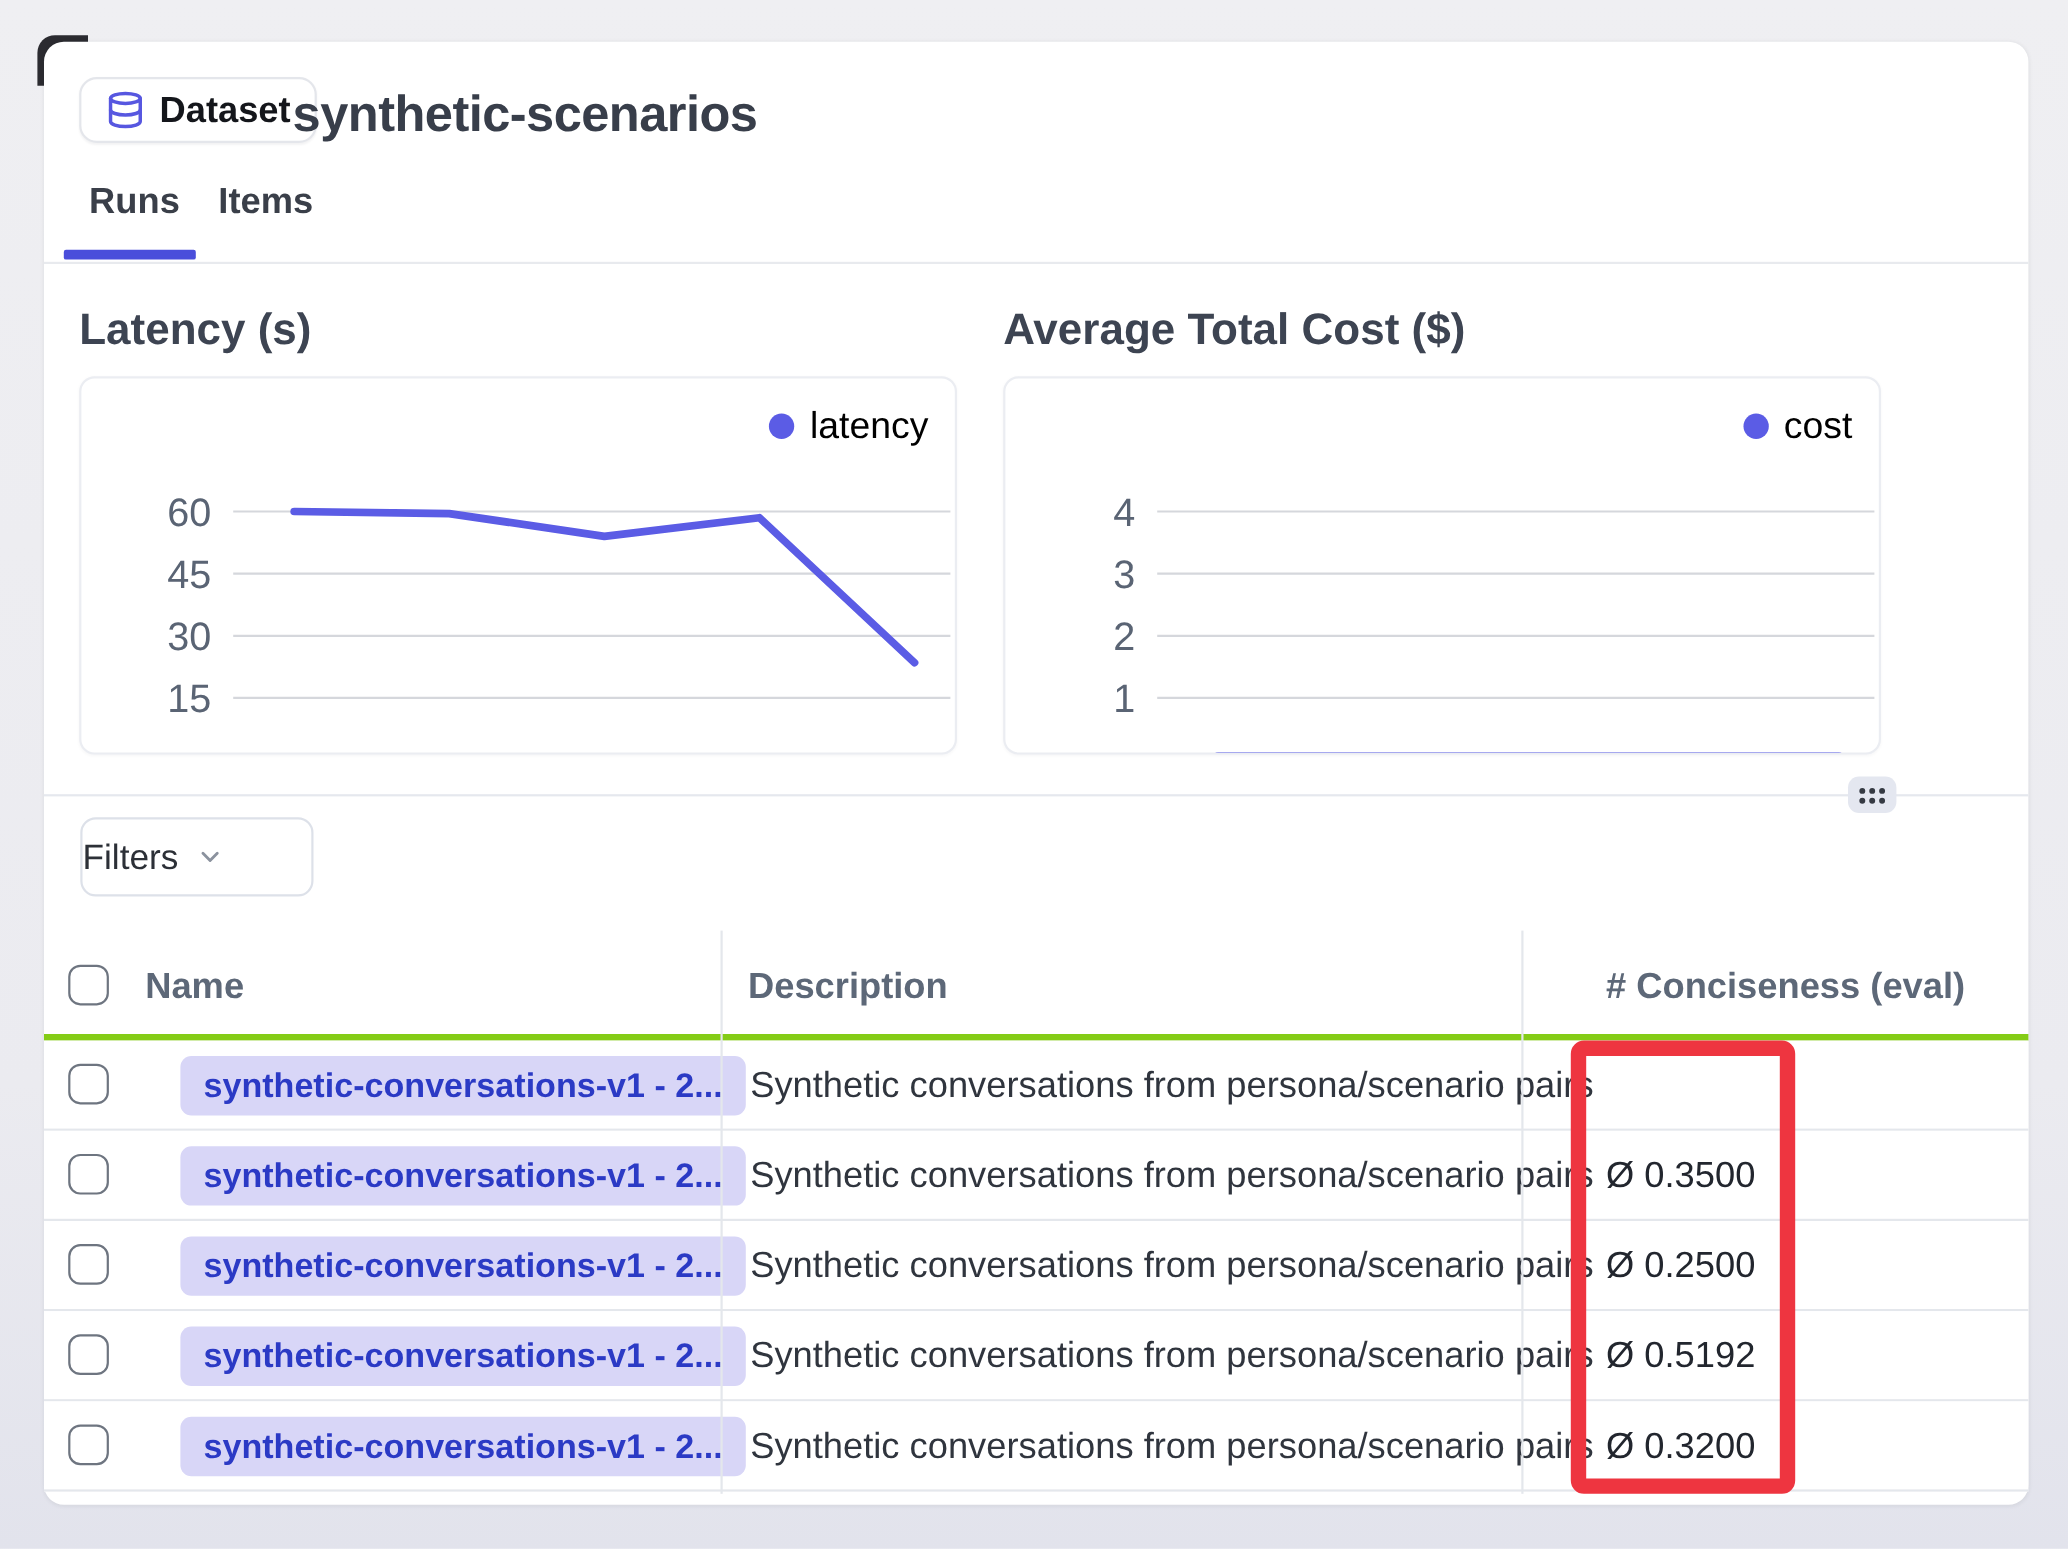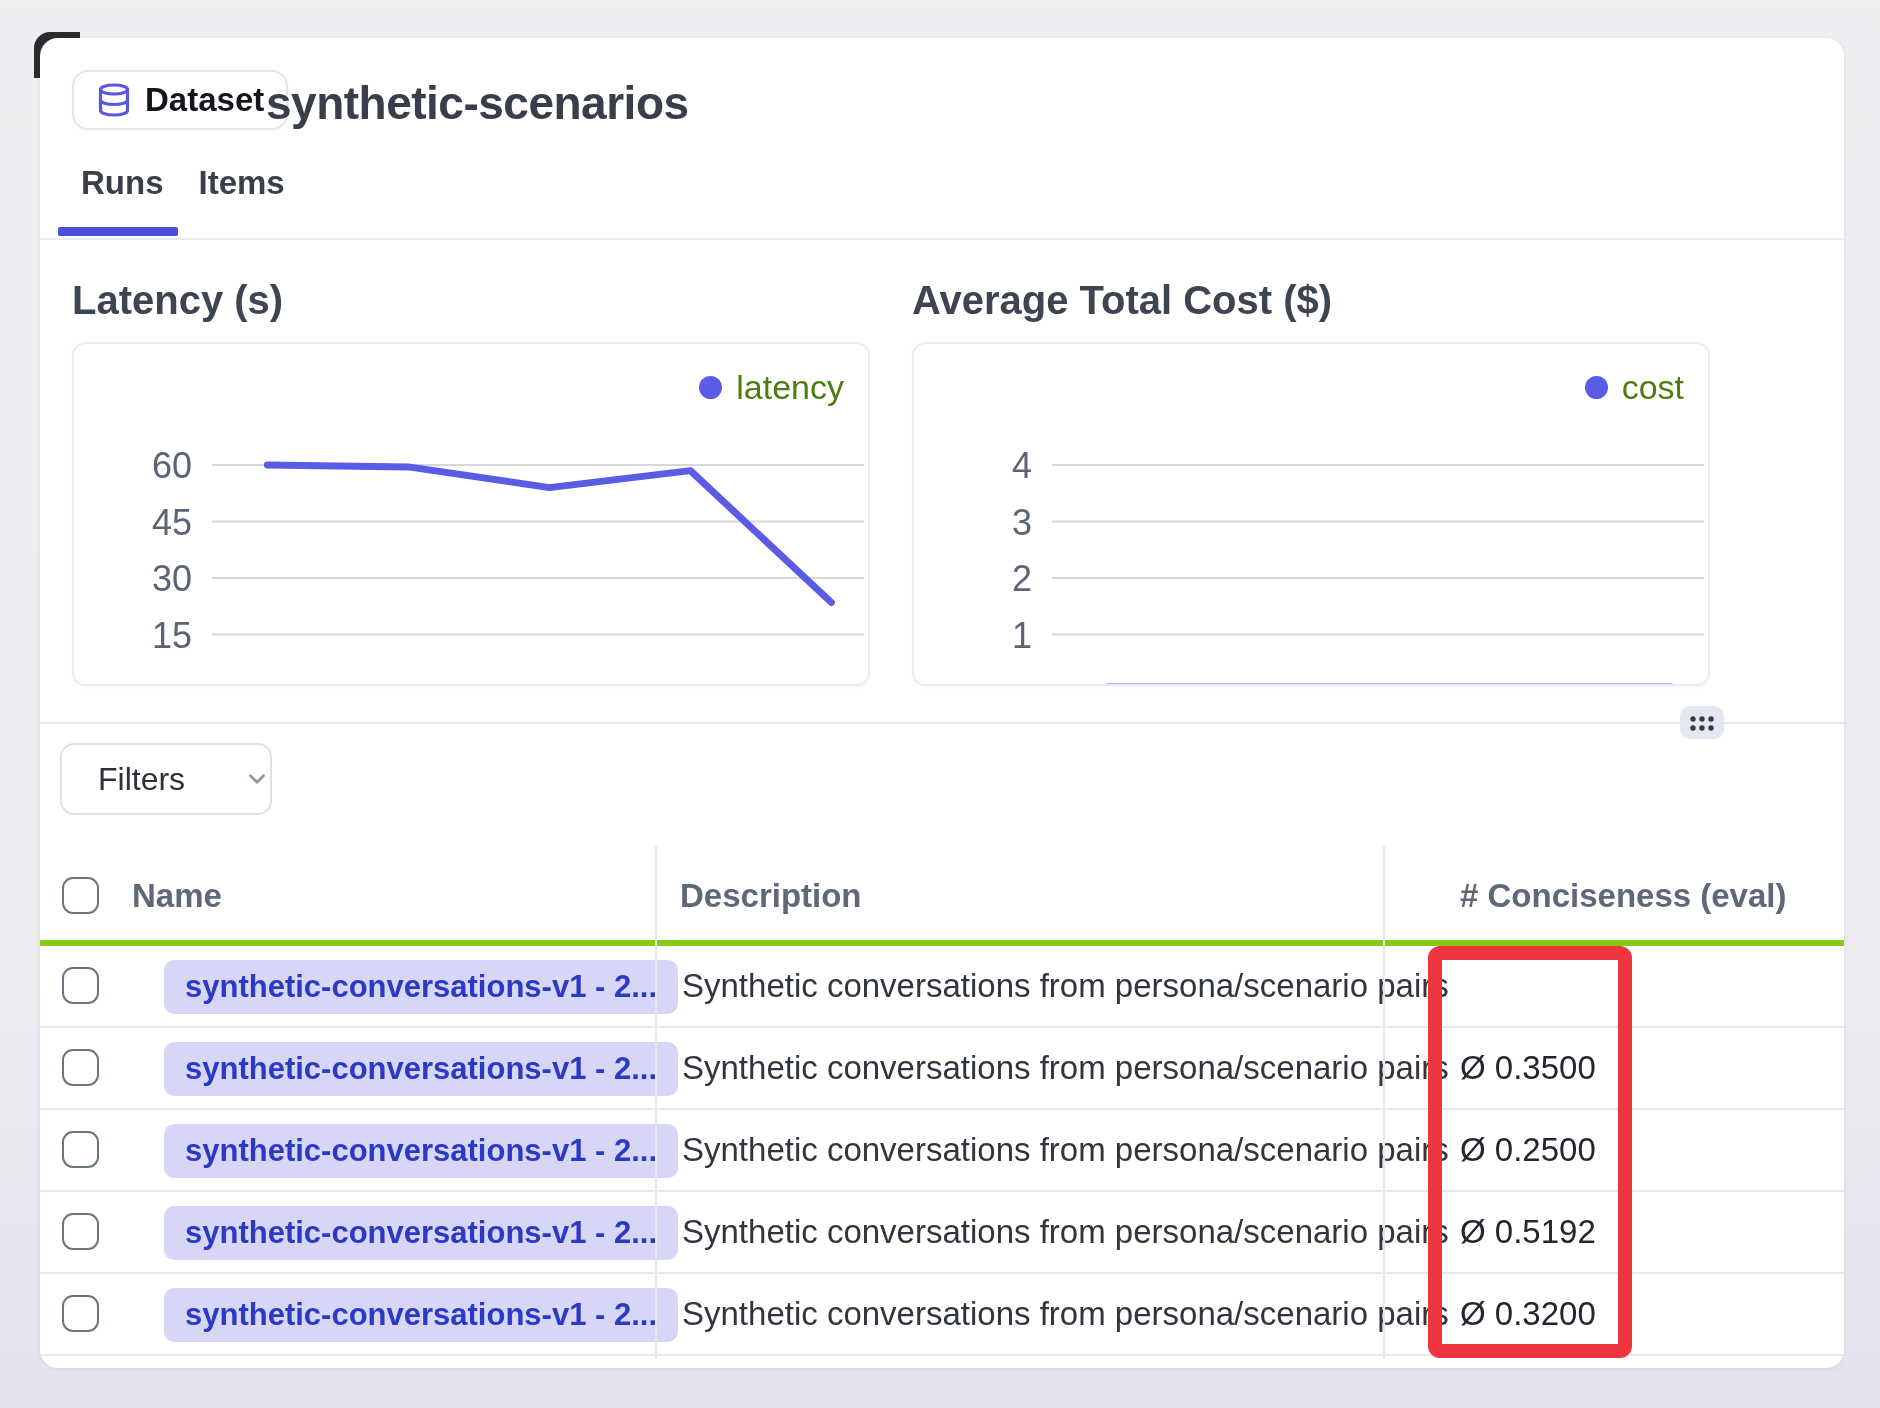--- a/index.html
+++ b/index.html
@@ -45,34 +45,34 @@
     position:absolute; top:304px; width:798px; height:344px;
     border:2px solid #ebedf2; border-radius:14px; background:#fff;
     box-shadow:0 1px 3px rgba(30,32,40,.04); overflow:hidden;
   }
   .chart-card.left{ left:32px; }
   .chart-card.right{ left:872px; }
   .legend{
     position:absolute; top:24px; right:24px; display:flex; align-items:center; gap:14px; z-index:2;
   }
   .legend-dot{ width:23px; height:23px; border-radius:50%; background:#5b5ce5; }
-  .legend-label{ font-size:34px; font-weight:500; color:#4d7c0f; }
+  .legend-label{ font-size:34px; font-weight:500; color:#000000; }
   .chart-canvas{ position:absolute; left:0; top:0; width:798px; height:344px; }
   
   .section-divider{ position:absolute; left:0; top:684px; width:1804px; height:2px; background:#e5e8ee; }
   .grip{
     position:absolute; left:1640px; top:668px; width:44px; height:33px;
     background:#e4e7f0; border:none; border-radius:10px; cursor:pointer;
     display:flex; align-items:center; justify-content:center;
   }
   
   .filters-btn{
-    position:absolute; left:20px; top:705px; width:212px; height:72px;
+    position:absolute; left:33px; top:705px; width:212px; height:72px;
     background:#fff; border:2px solid #dde1e9; border-radius:14px; cursor:pointer;
-    display:flex; align-items:center; justify-content:space-between; gap:16px;padding-left:36px;
+    display:flex; align-items:center; justify-content:flex-start; gap:16px;
   }
   .filters-btn span{ font-size:32px; font-weight:500; color:#2c3037; }
   
   .thead{
     position:absolute; left:0; top:808px; width:1804px; height:100px;
     border-bottom:6px solid #84cc16;
   }
   .th{ position:absolute; top:0; height:100px; line-height:100px; font-size:33px; font-weight:600; color:#5d6878; }
   .th.name{ left:92px; } .th.desc{ left:640px; } .th.conc{ left:1420px; }
   .trow{ position:absolute; left:0; width:1804px; height:82px; border-bottom:2px solid #e4e7ec; background:#fff; }

